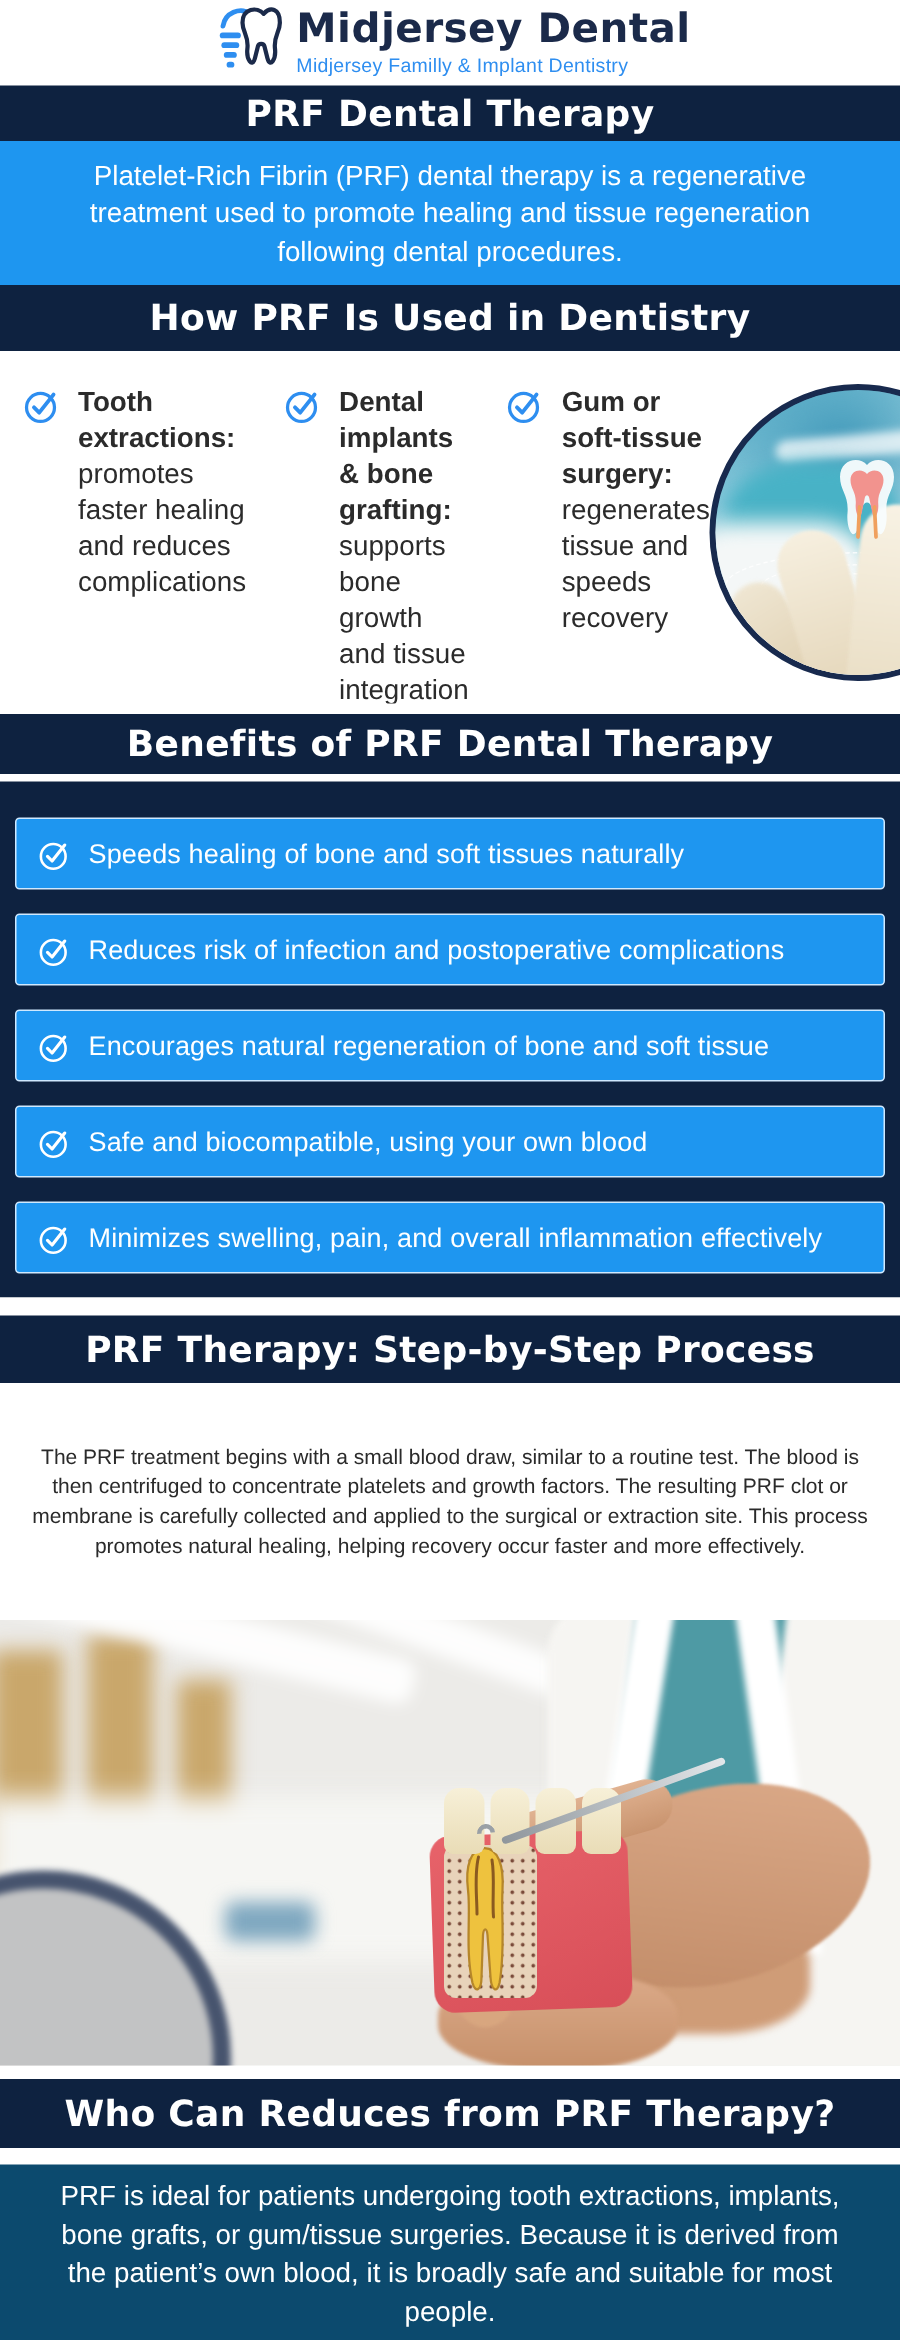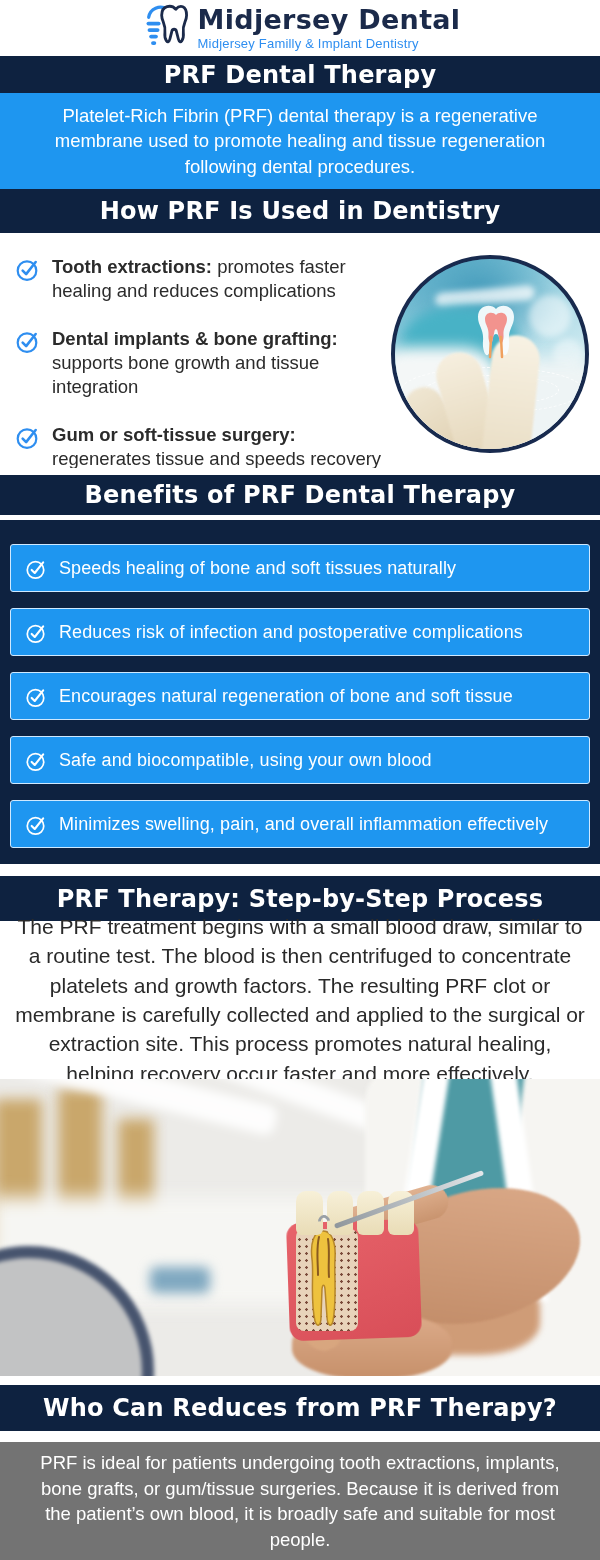--- a/index.html
+++ b/index.html
@@ -22,21 +22,21 @@
     flex-shrink:0;
   }
   .h37{height:37px}.h44{height:44px}.h41{height:45px}.h45{height:45px}.h46{height:46px}
   
   .intro {
     background:#1e96f0; color:#fff; height:96px; display:flex; align-items:center; justify-content:center;
     padding:8px 26px; text-align:center; font-size:18.5px; line-height:1.38; font-weight:500; flex-shrink:0;
   }
   
   .usage { height:235px; background:#fff; display:flex; padding:16px 8px 10px 14px; flex-shrink:0; }
-  .bullets { flex:1; display:flex; flex-direction:column; gap:24px; padding-top:6px; }
+  .bullets { flex:1; display:flex; flex-direction:row; gap:24px; padding-top:6px; }
   .bullet { display:flex; gap:12px; font-size:18.5px; color:#2b2b2b; line-height:1.3; }
   .bullet .check { flex:0 0 26px; width:26px; height:26px; color:#2e8ef0; margin-top:1px; }
   .bullet .lead { font-weight:700; }
   .circle-wrap { width:204px; display:flex; align-items:center; justify-content:center; }
   .circle-photo {
     width:198px; height:198px; border-radius:50%; border:4px solid #182a4e; overflow:hidden; position:relative;
     background:linear-gradient(150deg,#58aec9 0%,#8fccdd 30%,#c6e6ee 62%,#e9f5f7 100%);
   }
   .cp-head{position:absolute;top:-28px;left:4px;width:160px;height:130px;border-radius:50%;background:radial-gradient(closest-side,#3e97b8,rgba(62,151,184,0));filter:blur(7px);}
   .cp-glasses{position:absolute;top:30px;left:40px;width:100px;height:15px;border-radius:8px;background:rgba(255,255,255,.75);transform:rotate(-5deg);filter:blur(3px);}
@@ -63,21 +63,21 @@
   .benefit-rows { padding:24px 10px 16px 10px; display:flex; flex-direction:column; gap:16px; }
   .benefit-row {
     height:48px; background:#1e96f0; border:1.5px solid #cfe9ff; border-radius:3px;
     display:flex; align-items:center; gap:12px; padding:0 12px 0 13px; color:#fff;
     font-size:18px; font-weight:500; letter-spacing:.1px;
   }
   .benefit-row .check { flex:0 0 23px; width:23px; height:23px; color:#ffffff; }
   
   .process-body {
     height:158px; background:#fff; color:#2a2a2a; display:flex; align-items:center; justify-content:center;
-    text-align:center; padding:22px 14px; font-size:21px; line-height:1.4; flex-shrink:0;
+    text-align:center; padding:22px 14px; font-size:14px; line-height:1.4; flex-shrink:0;
   }
   
   .photo { height:297px; position:relative; overflow:hidden; background:#ecebe8; flex-shrink:0; }
   .ph-panel{position:absolute;background:#c9a76b;filter:blur(7px);}
   .ph-p1{left:-6px;top:20px;width:48px;height:150px;}
   .ph-p2{left:58px;top:10px;width:44px;height:165px;}
   .ph-p3{left:118px;top:40px;width:36px;height:120px;}
   .ph-diag{position:absolute;background:rgba(255,255,255,.92);filter:blur(5px);border-radius:10px;}
   .ph-d1{left:-20px;top:-8px;width:300px;height:30px;transform:rotate(14deg);}
   .ph-d2{left:70px;top:-26px;width:320px;height:26px;transform:rotate(20deg);}
@@ -96,21 +96,21 @@
   .ph-hold2{position:absolute;left:300px;top:218px;width:40px;height:54px;border-radius:45%;background:#d8a67f;transform:rotate(-24deg);filter:blur(1px);}
   .ph-model{position:absolute;left:288px;top:142px;width:132px;height:118px;border-radius:14px;background:linear-gradient(160deg,#e7636a,#d84e58);transform:rotate(-2deg);filter:blur(.4px);}
   .ph-teeth{position:absolute;left:296px;top:112px;width:118px;height:44px;display:flex;gap:4px;filter:blur(.4px);}
   .ph-toothbump{flex:1;background:linear-gradient(180deg,#f7f0d8,#e9dcb6);border-radius:10px 10px 6px 6px;}
   .ph-cross{position:absolute;left:296px;top:150px;width:62px;height:102px;border-radius:8px;background:#e8d3ba;background-image:radial-gradient(#7a4a3a 1px, transparent 1.5px);background-size:7px 7px;filter:blur(.4px);}
   .ph-root{position:absolute;left:306px;top:150px;width:34px;height:100px;filter:blur(.3px);}
   .ph-probe{position:absolute;left:330px;top:118px;width:158px;height:5px;border-radius:3px;background:linear-gradient(90deg,#8f969c,#e3e7ea);transform:rotate(-20deg);}
   .ph-probe-tip{position:absolute;left:318px;top:136px;width:12px;height:12px;border:3px solid #9aa0a6;border-radius:50%;border-right-color:transparent;border-bottom-color:transparent;transform:rotate(40deg);}
   
   .who-body {
-    background:#737373; color:#fff; flex:1; display:flex; align-items:center; justify-content:center;
+    background:#0c4a6e; color:#fff; flex:1; display:flex; align-items:center; justify-content:center;
     text-align:center; padding:8px 26px; font-size:18.5px; line-height:1.38; font-weight:500;
   }
 </style>
 </head>
 <body>
 
 <div class="page">
 
   <div class="logo-header">
     <div class="logo">
@@ -126,21 +126,21 @@
       </span>
       <span class="logo-text">
         <span class="logo-title">Midjersey Dental</span>
         <span class="logo-tagline">Midjersey Familly &amp; Implant Dentistry</span>
       </span>
     </div>
   </div>
 
   <div class="banner h37">PRF Dental Therapy</div>
 
-  <div class="intro">Platelet-Rich Fibrin (PRF) dental therapy is a regenerative membrane used to promote healing and tissue regeneration following dental procedures.</div>
+  <div class="intro">Platelet-Rich Fibrin (PRF) dental therapy is a regenerative treatment used to promote healing and tissue regeneration following dental procedures.</div>
 
   <div class="banner h44">How PRF Is Used in Dentistry</div>
 
   <div class="usage">
     <div class="bullets">
       <div class="bullet">
         <span class="check">
           <svg viewBox="0 0 24 24" width="26" height="26">
               <circle cx="12" cy="13.5" r="8.6" fill="none" stroke="currentColor" stroke-width="2"></circle>
               <path d="M8 13.5 l3.2 3.2 L20 5.6" fill="none" stroke="currentColor" stroke-width="2.4" stroke-linecap="round" stroke-linejoin="round"></path>

